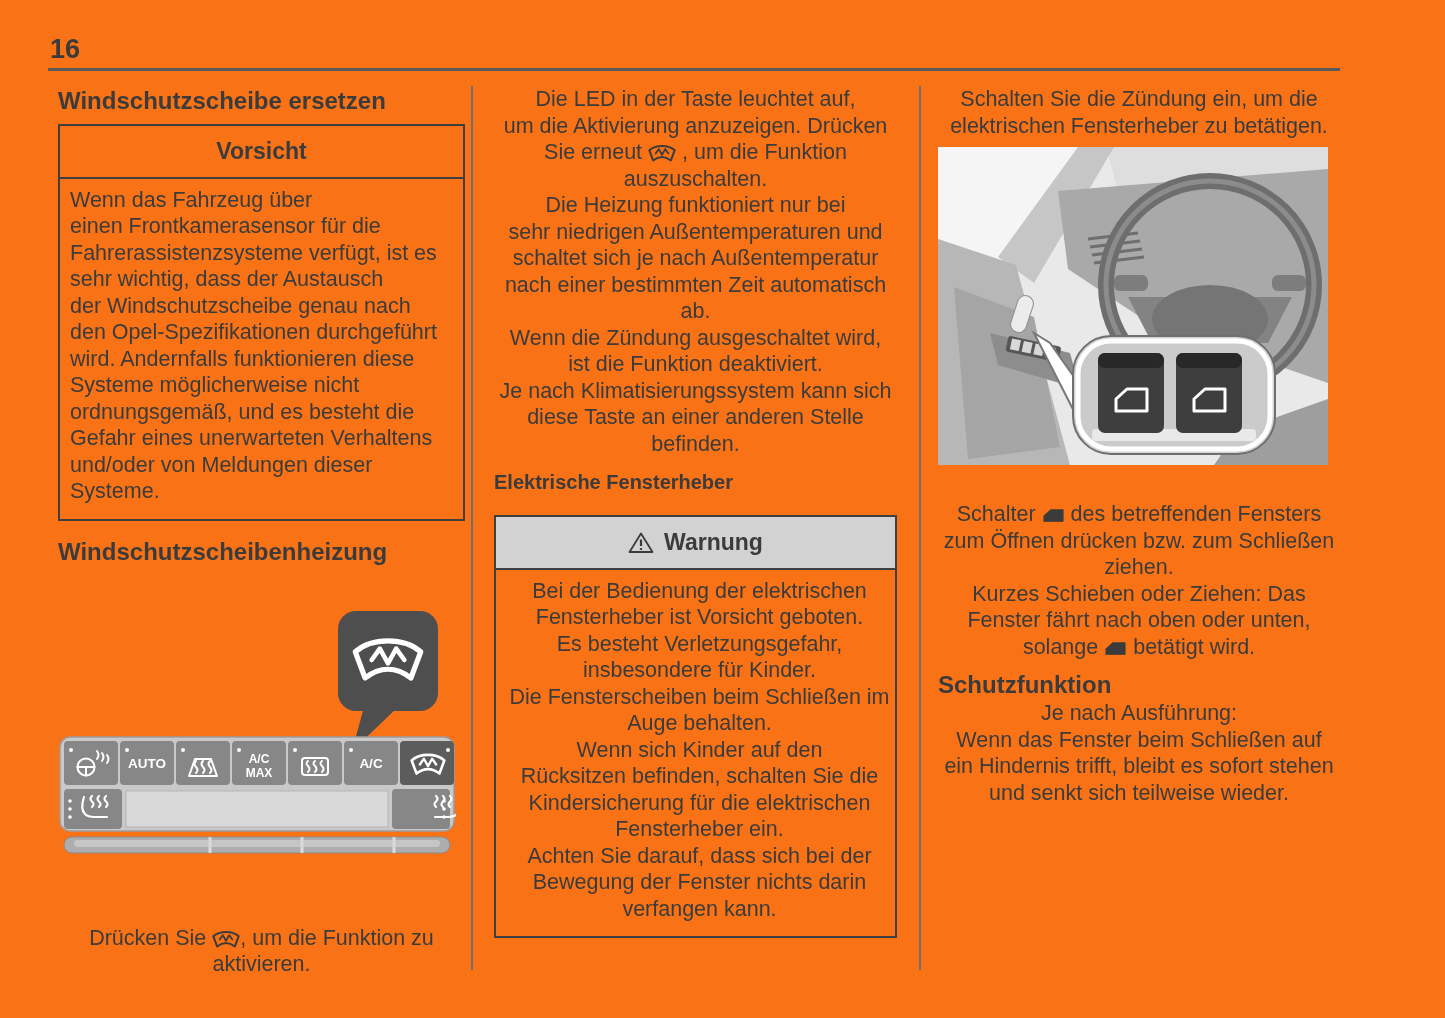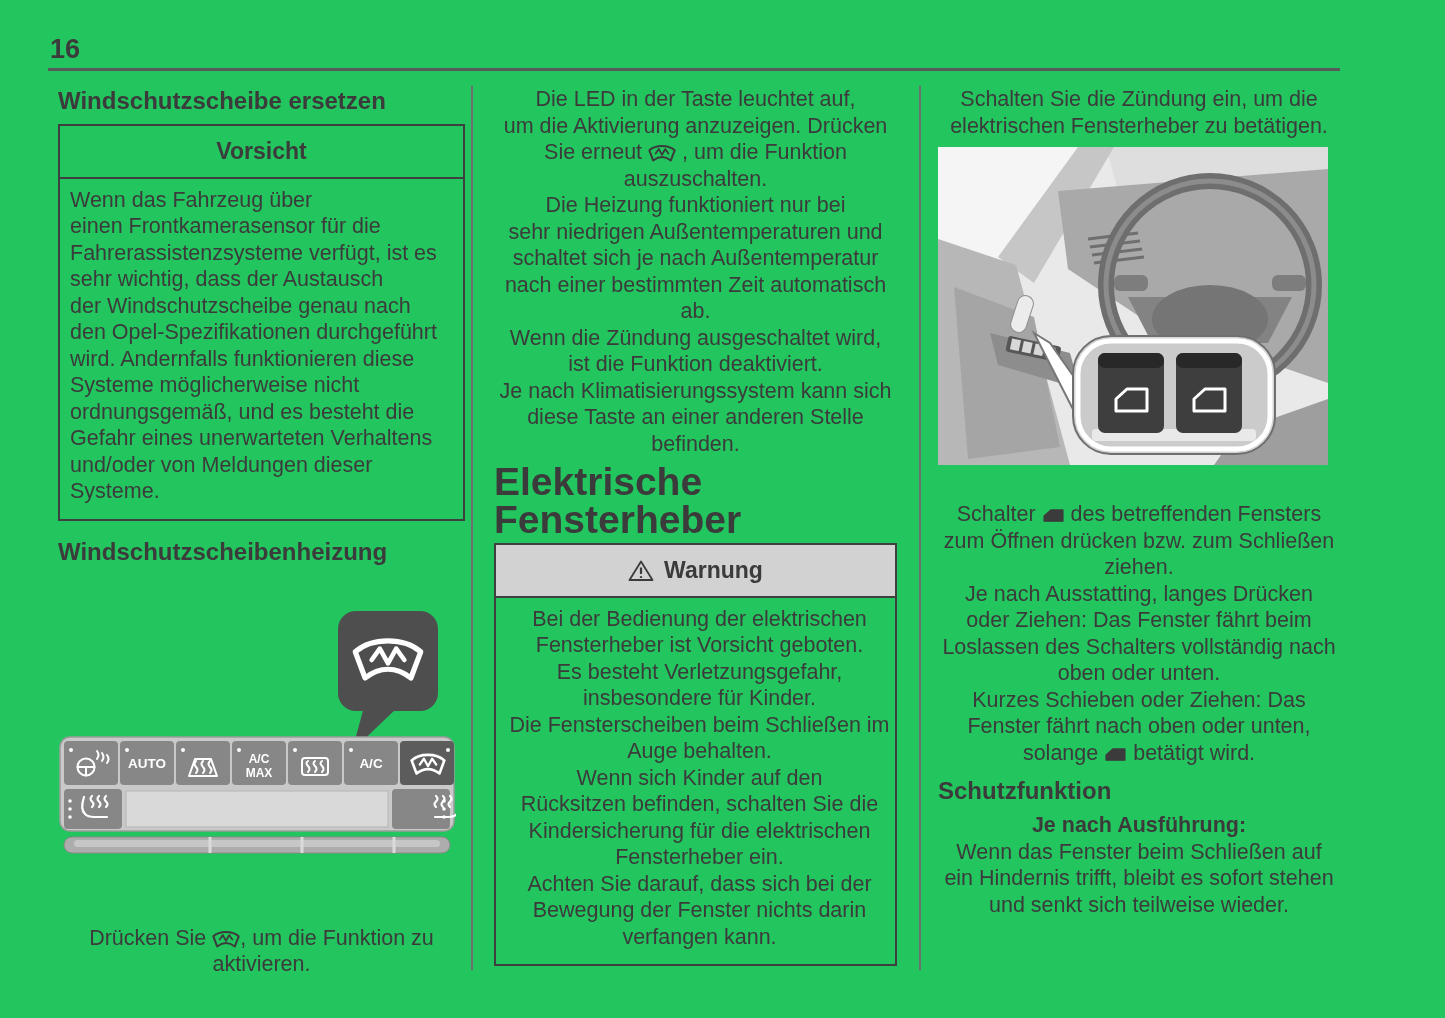--- a/index.html
+++ b/index.html
@@ -1,40 +1,40 @@
 <!DOCTYPE html>
 <html><head>
 <meta charset="utf-8">
 <style>
   html,body{margin:0;padding:0;background:#ffffff;}
-  .page{position:relative;width:1445px;height:1018px;background:#22c55e;overflow:hidden;
+  .page{position:relative;width:1445px;height:1018px;background:#f97316;overflow:hidden;
         font-family:"Liberation Sans",sans-serif;color:#3b3b3b;}
   .page-num{position:absolute;left:50px;top:34px;font-size:27px;font-weight:bold;}
   .page-title{position:absolute;left:182px;top:34px;font-size:26px;font-weight:bold;}
   .header-rule{position:absolute;left:48px;top:68px;width:1292px;height:3px;background:#5a5a5a;}
   .divider{position:absolute;top:86px;width:2px;height:884px;background:#6f6f6f;}
   .divider.d1{left:471px;} .divider.d2{left:919px;}
   .col{position:absolute;top:86px;font-size:21.5px;line-height:26.5px;}
   .col1{left:58px;width:407px;}
   .col2{left:494px;width:403px;}
   .col3{left:938px;width:402px;}
   .sec-h{font-size:24px;font-weight:bold;margin:0;line-height:30px;}
-  .main-h{font-size:39px;font-weight:bold;margin:6px 0 0 0;line-height:38px;}
+  .main-h{font-size:20px;font-weight:bold;margin:6px 0 0 0;line-height:38px;}
   .sub-h{font-size:24px;font-weight:bold;margin:10px 0 0 0;line-height:30px;}
   .box{border:2.5px solid #3f3f3f;}
   .caution-box{margin-top:8px;}
-  .warning-box{margin-top:4px;}
+  .warning-box{margin-top:14px;}
   .box-title{display:flex;align-items:center;justify-content:center;gap:10px;
              font-size:23px;font-weight:bold;padding:12px 12px;border-bottom:2.5px solid #3f3f3f;}
   .warning-box .box-title{background:#d2d2d2;}
   .box-body{padding:8px 2px 14px 10px;}
   .ml{white-space:pre-line;}
   p{margin:0;text-align:center;}
   .p-gap{margin-top:36px;}
-  .p-small-gap{margin-top:6px;font-weight:bold;}
+  .p-small-gap{}
   .illus{display:block;margin-top:42px;}
   .illus-car{display:block;margin-top:8px;}
   .press-p{margin-top:70px;}
   .inline-icon{display:inline-block;vertical-align:-4px;}
   .inline-wnd{display:inline-block;vertical-align:-2px;}
   .tri-icon{display:inline-block;vertical-align:-3px;}
   svg text{font-family:"Liberation Sans",sans-serif;}
 </style>
 </head>
 <body>
@@ -293,24 +293,20 @@
           <path d="M256,264 V252 L267,242 H287 V264 Z" fill="none" stroke="#ffffff" stroke-width="3" stroke-linejoin="round"></path>
         </g>
       </g>
     </svg>
 
     <p class="p-gap"><span class="ml">Schalter </span><svg class="inline-wnd" width="23" height="15" viewBox="0 0 24 16" style="color:#3b3b3b">
           <use href="#wnd-sym"></use>
         </svg><span class="ml"> des betreffenden Fensters
 zum Öffnen drücken bzw. zum Schließen
 ziehen.</span></p>
-    <p><span class="ml">Je nach Ausstatting, langes Drücken
-oder Ziehen: Das Fenster fährt beim
-Loslassen des Schalters vollständig nach
-oben oder unten.</span></p>
     <p><span class="ml">Kurzes Schieben oder Ziehen: Das
 Fenster fährt nach oben oder unten,
 solange </span><svg class="inline-wnd" width="23" height="15" viewBox="0 0 24 16" style="color:#3b3b3b">
           <use href="#wnd-sym"></use>
         </svg><span class="ml"> betätigt wird.</span></p>
 
     <h3 class="sub-h">Schutzfunktion</h3>
     <p class="p-small-gap"><span class="ml">Je nach Ausführung:</span></p>
     <p><span class="ml">Wenn das Fenster beim Schließen auf
 ein Hindernis trifft, bleibt es sofort stehen

